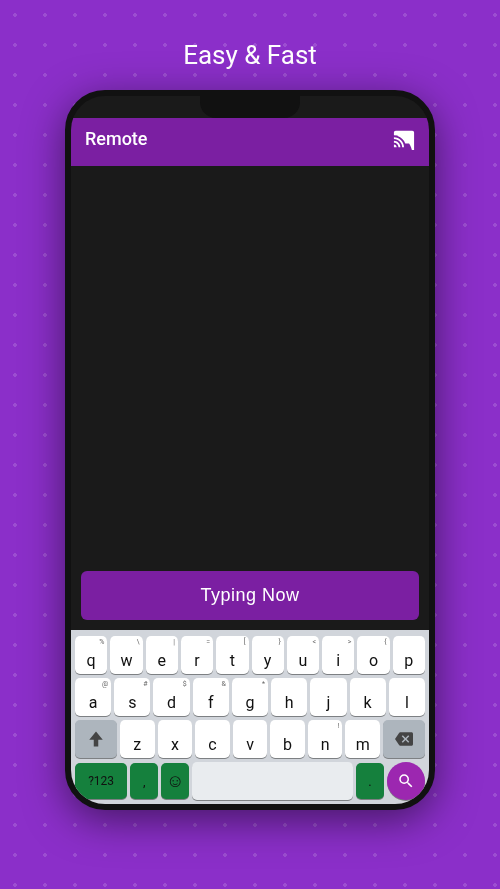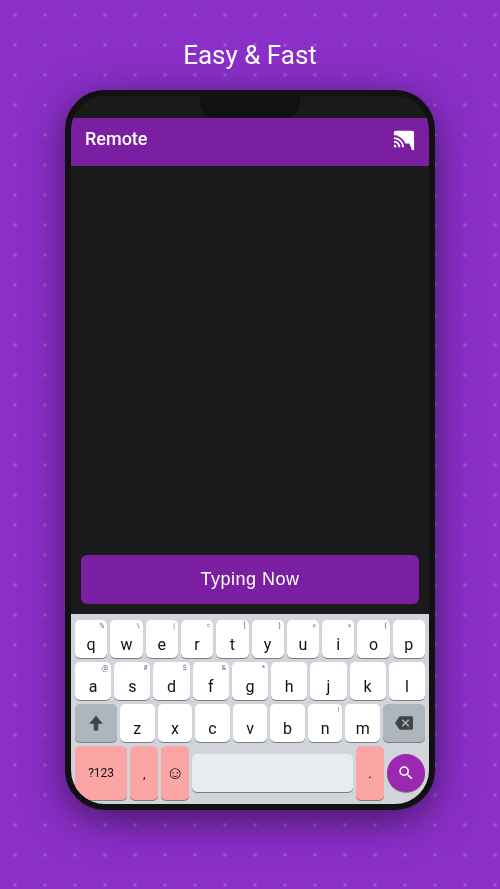--- a/index.html
+++ b/index.html
@@ -169,26 +169,26 @@
 
     .key .superscript {
       position: absolute;
       top: 2px;
       right: 3px;
       font-size: 7px;
       color: #666;
     }
 
     .bottom-row-key {
-      background: #fca5a5;
+      background: #15803d;
       border-radius: 5px;
       display: flex;
       align-items: center;
       justify-content: center;
-      height: 54px;
+      height: 36px;
       font-size: 13px;
       color: #111;
       box-shadow: 0 1px 0 rgba(0,0,0,0.4);
       cursor: pointer;
     }
 
     .search-circle {
       background: #9C27B0;
       border-radius: 50%;
       width: 38px;

